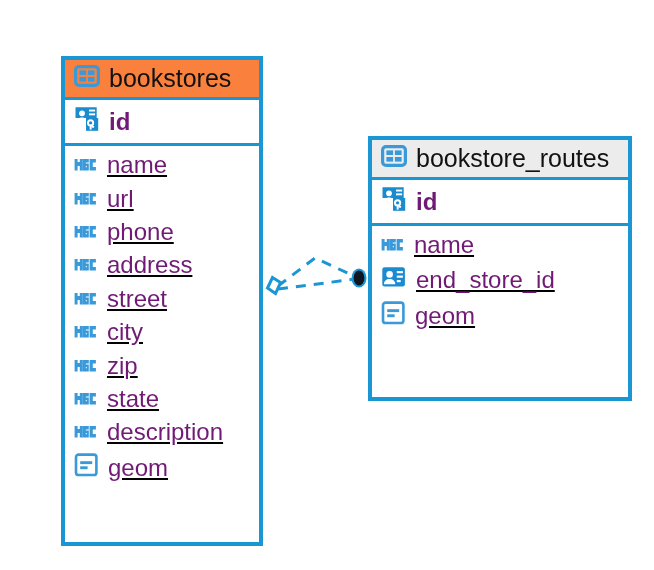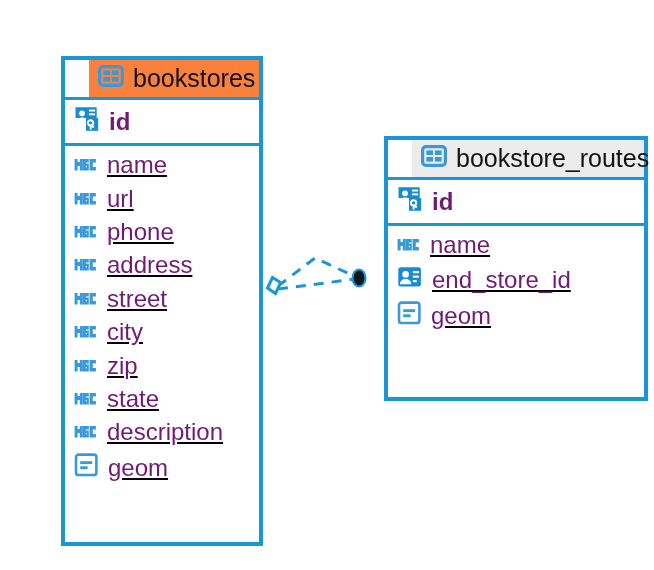--- a/index.html
+++ b/index.html
@@ -22,37 +22,36 @@
     background: #ffffff;
     border: 4px solid #1b96d4;
   }
   #entity-bookstores {
     left: 61px;
     top: 56px;
     width: 202px;
     height: 490px;
   }
   #entity-bookstore-routes {
-    left: 384px;
+    left: 368px;
     top: 136px;
     width: 264px;
     height: 265px;
   }
 
   
   .entity-header {
     display: flex;
     align-items: center;
     gap: 9px;
     padding: 4px 8px 5px 9px;
     font-size: 25px;
     color: #111111;
     line-height: 1.12;
     white-space: nowrap;
-    margin-left: 24px;
   }
   .entity-header.accent-orange { background: #f9813d; }
   .entity-header.accent-gray   { background: #ececec; }
 
   
   .pk-block {
     border-top: 3px solid #1b96d4;
     border-bottom: 3px solid #1b96d4;
   }
 

